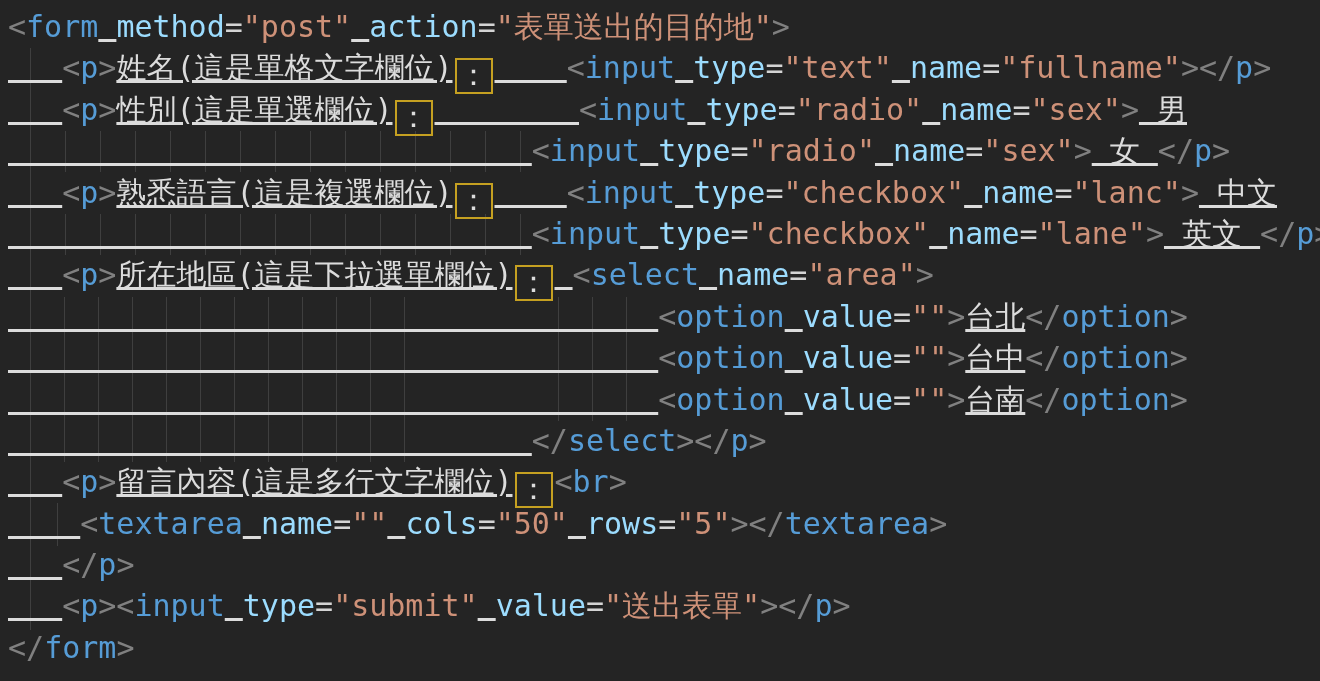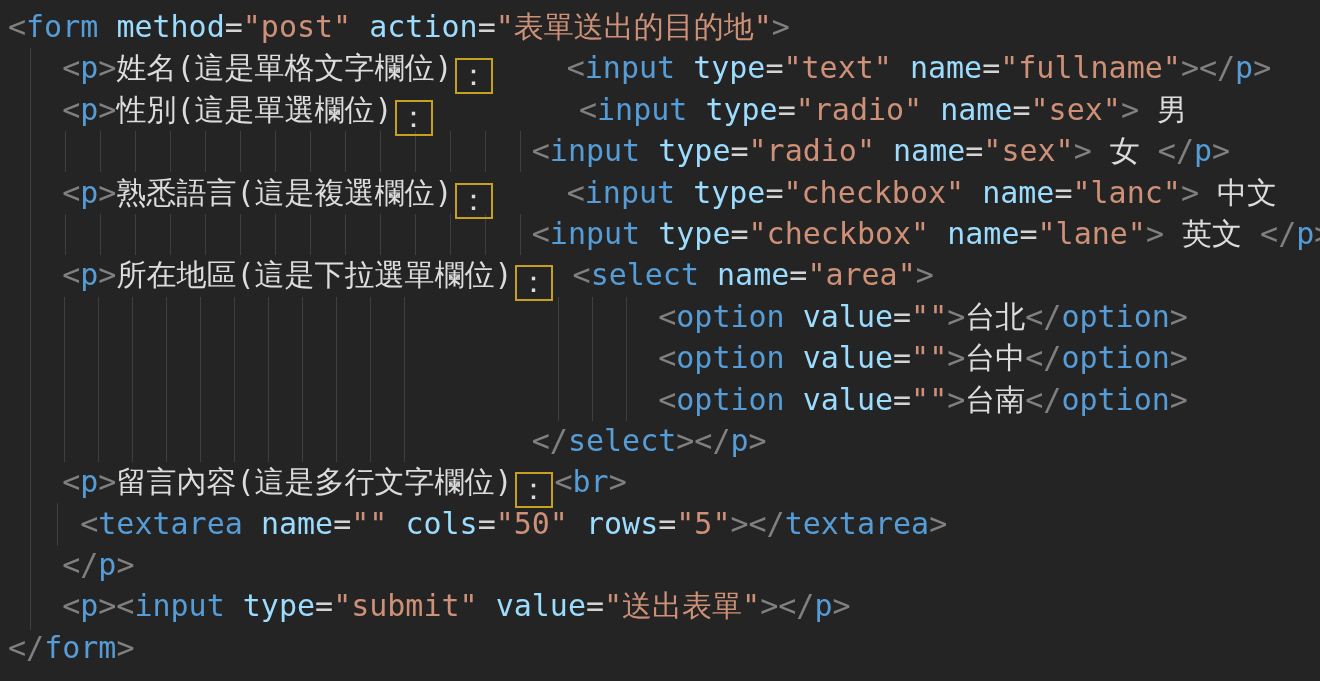--- a/index.html
+++ b/index.html
@@ -24,21 +24,21 @@
     left:8px;top:6px;right:0;
     white-space:pre;
     z-index:2;
   }
   .line{height:41.4px;white-space:pre;}
   .tok-p{color:var(--punctuation);}
   .tok-t{color:var(--tag);}
   .tok-a{color:var(--attribute);}
   .tok-e{color:var(--equals);}
   .tok-s{color:var(--string);}
-  .tok-x{color:var(--text);}
+  .tok-x{color:var(--text);text-decoration:underline;}
   .tok-b{
     color:var(--text);
     display:inline-block;
     border:2px solid var(--unicode-box-border);
     height:32px;line-height:30px;
     padding:0 2px;margin:0 2px;
     vertical-align:-7px;
     box-sizing:content-box;
   }
   .guides{position:absolute;left:0;top:0;width:100%;height:100%;z-index:1;}

